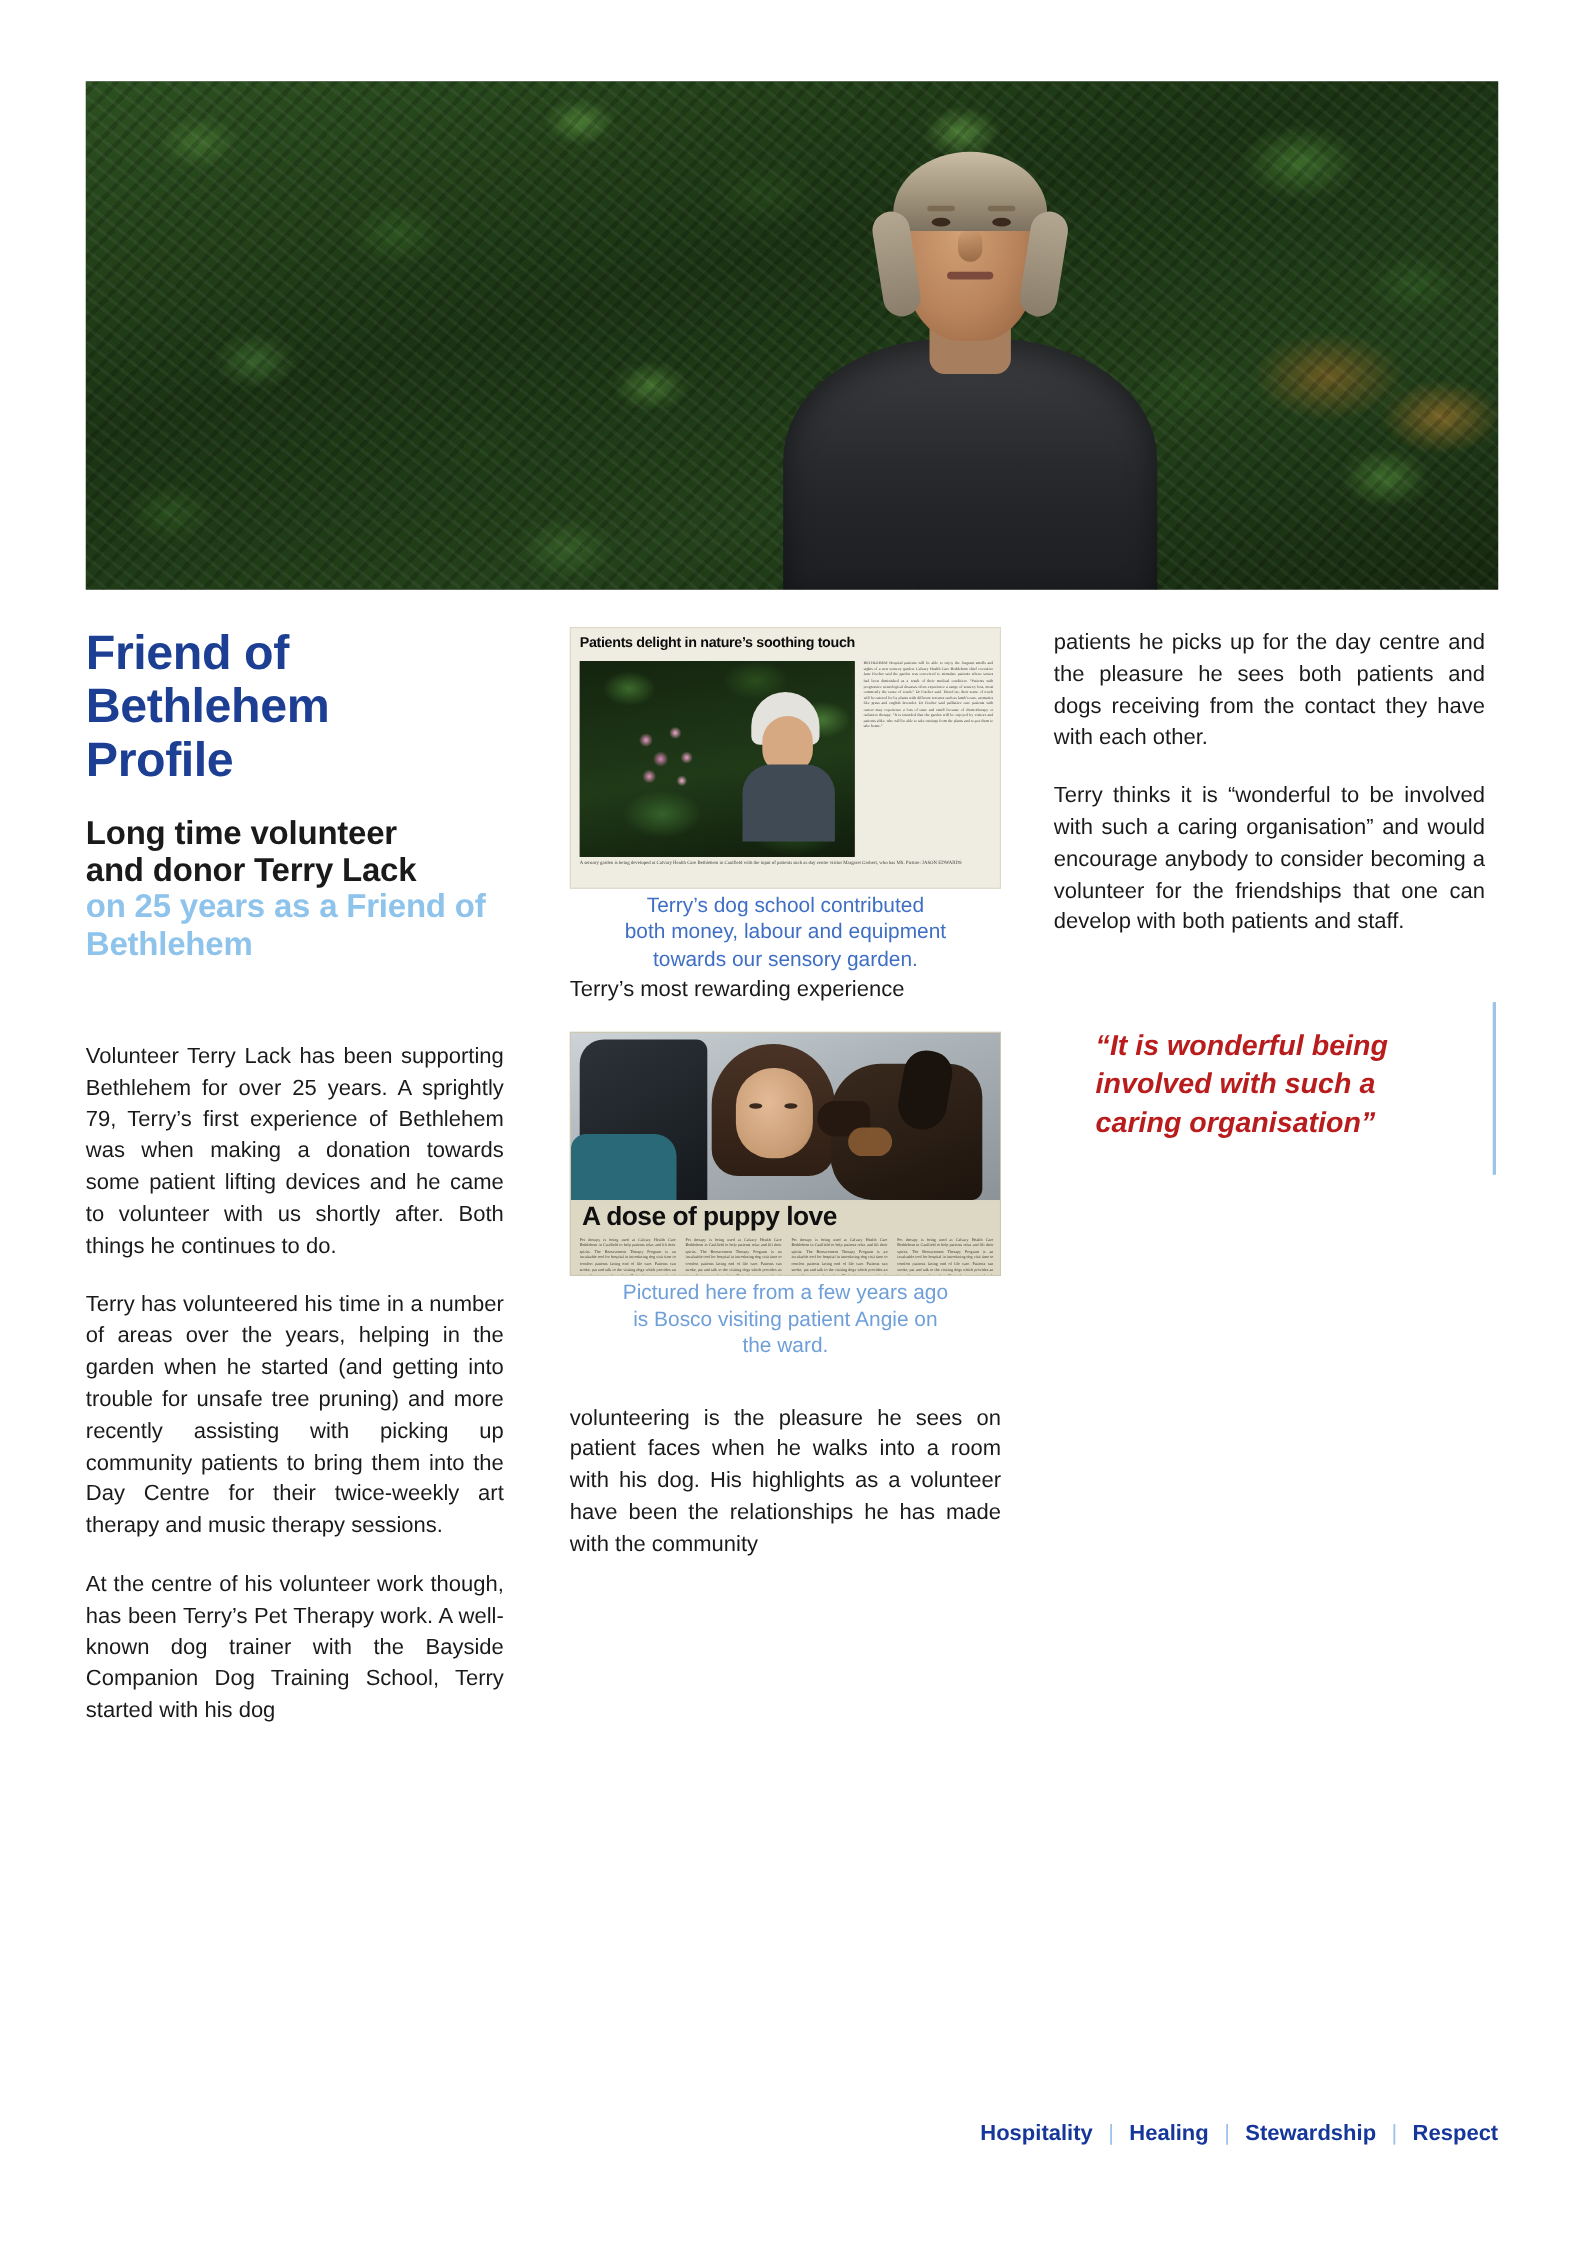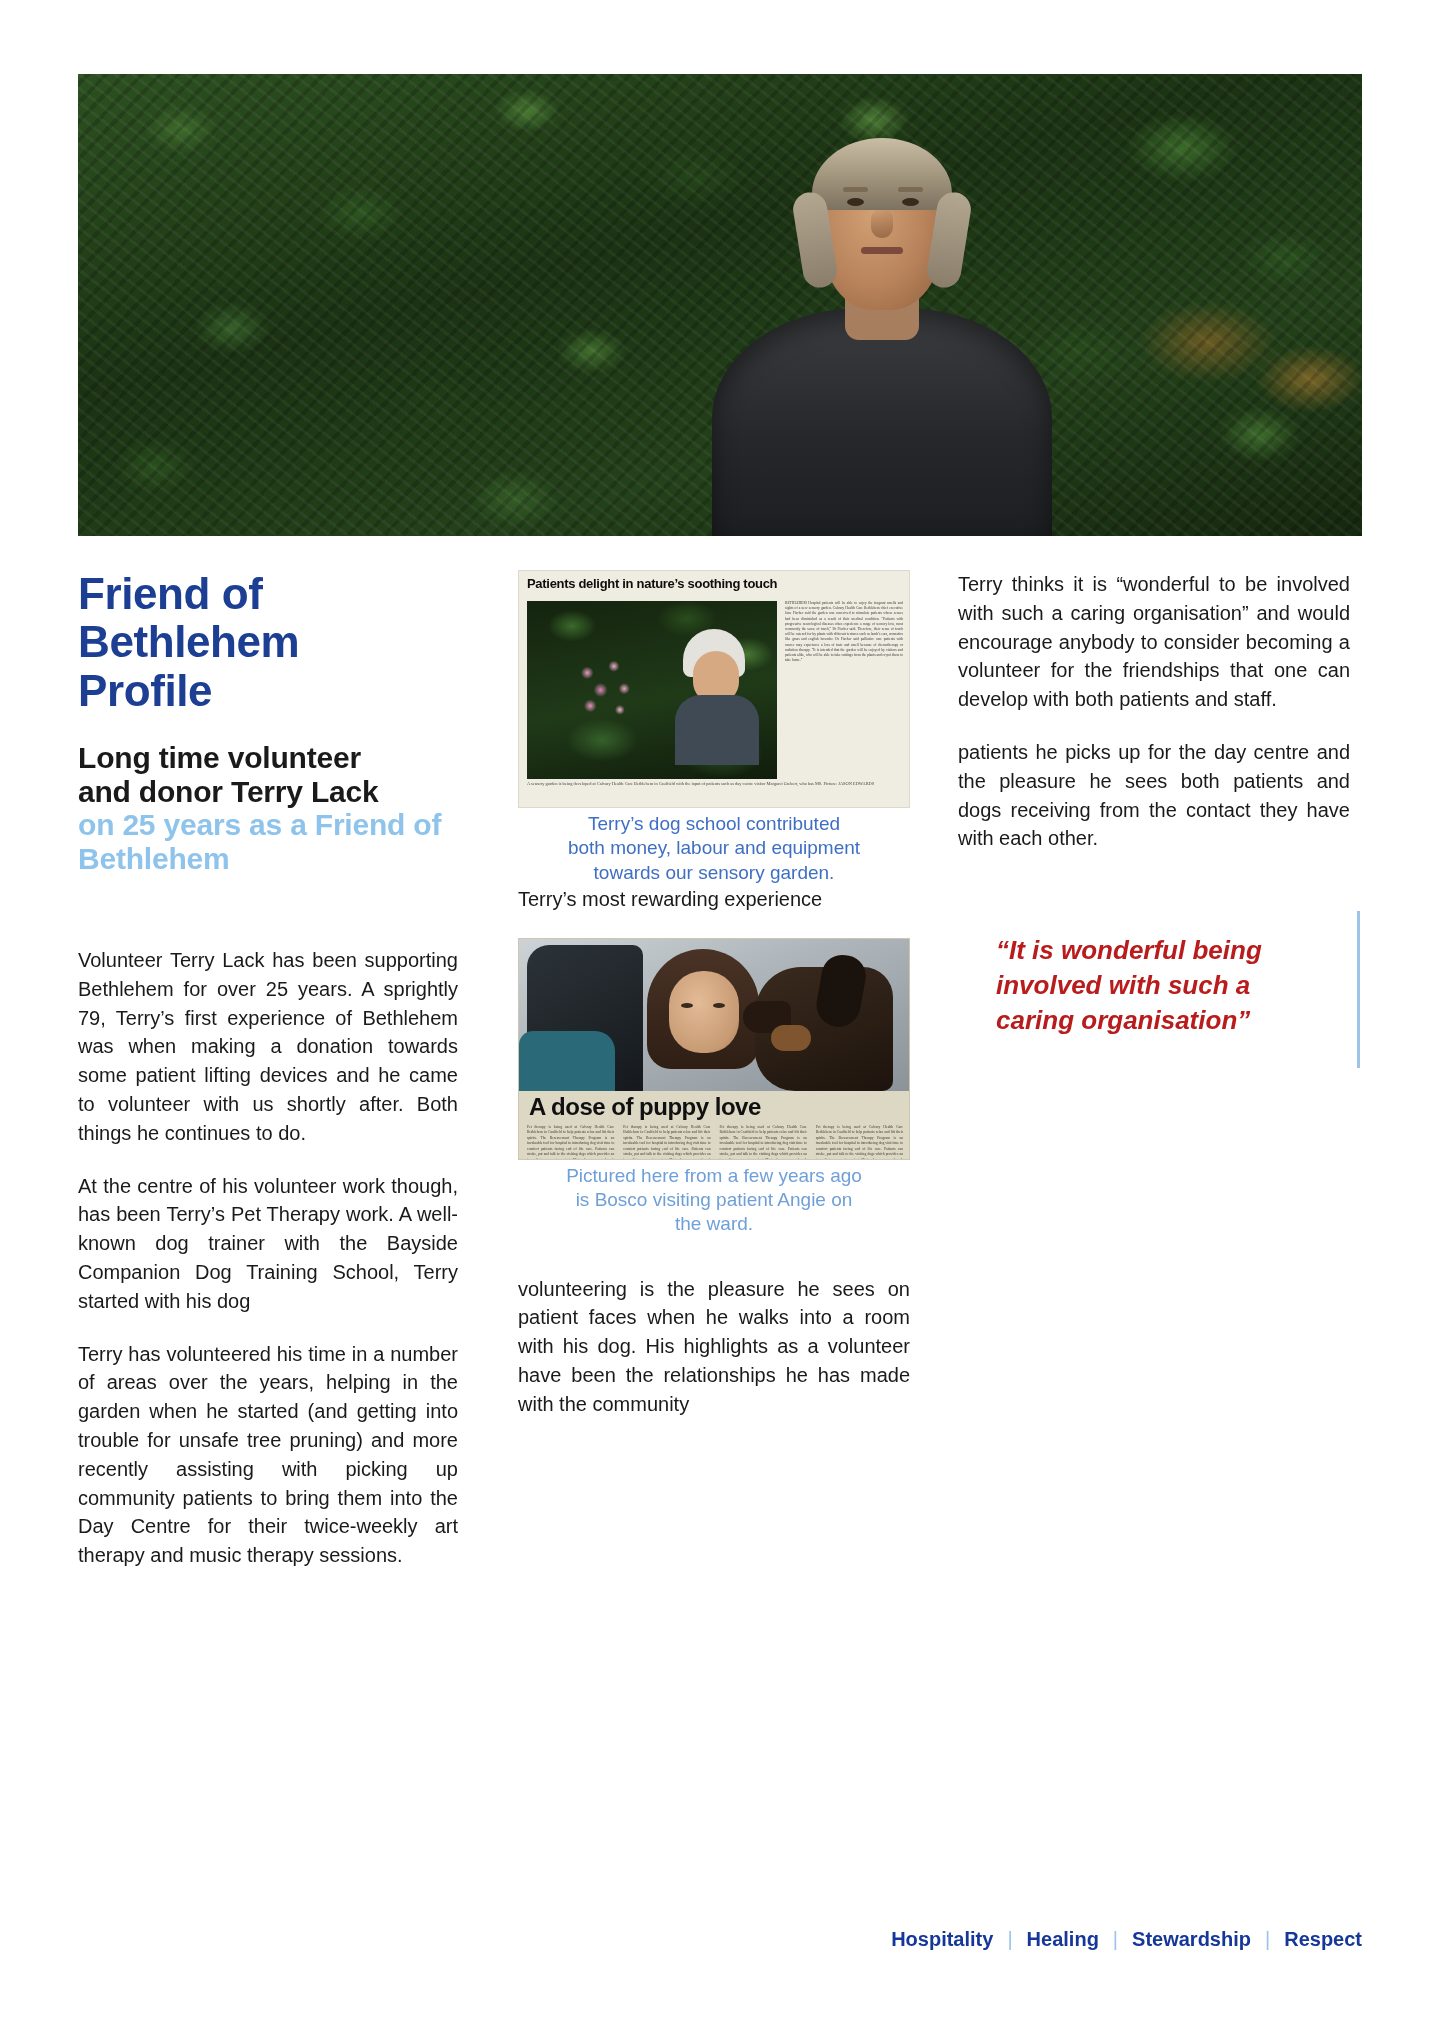--- a/index.html
+++ b/index.html
@@ -531,22 +531,22 @@
         <span>and donor Terry Lack</span>
       </h2>
       <h3>
         <span>on 25 years as a Friend of</span><br>
         <span>Bethlehem</span>
       </h3>
     </div>
 
     <div class="col col-left">
       <p class="body">Volunteer Terry Lack has been supporting Bethlehem for over 25 years. A sprightly 79, Terry’s first experience of Bethlehem was when making a donation towards some patient lifting devices and he came to volunteer with us shortly after. Both things he continues to do.</p>
+      <p class="body">Terry has volunteered his time in  a number of areas over the years, helping in the garden when he started (and getting into trouble for unsafe tree pruning) and more recently assisting with picking up community patients to bring them into the Day Centre for their twice-weekly art therapy and music therapy sessions.</p>
       <p class="body">At the centre of his volunteer work though, has been Terry’s Pet Therapy work. A well-known dog trainer with the Bayside Companion Dog Training School, Terry started with his dog</p>
-      <p class="body">Terry has volunteered his time in  a number of areas over the years, helping in the garden when he started (and getting into trouble for unsafe tree pruning) and more recently assisting with picking up community patients to bring them into the Day Centre for their twice-weekly art therapy and music therapy sessions.</p>
     </div>
 
     <div class="col col-mid">
 
       <div class="clip1">
         <div class="clip1-headline">Patients delight in nature’s soothing touch</div>
         <div class="clip1-photo">
           <div class="clip1-photo-bg"></div>
           <div class="clip1-flowers"></div>
           <div class="clip1-person">
@@ -595,22 +595,22 @@
       <div class="caption caption-2">
         <span>Pictured here from a few years ago</span><br>
         <span>is Bosco visiting patient Angie on</span><br>
         <span>the ward.</span>
       </div>
 
       <p class="body" style="margin-top:38px">volunteering is the pleasure he sees on patient faces when he walks  into a room with his dog. His highlights as a volunteer have been the relationships he has made with the community</p>
     </div>
 
     <div class="col col-right">
+      <p class="body">patients he picks up for the day centre and the pleasure he sees both patients and dogs receiving from the contact they have with each other.</p>
       <p class="body">Terry thinks it is “wonderful to be involved with such a caring organisation” and would encourage anybody to consider becoming a volunteer for the friendships that one can develop with both patients and staff.</p>
-      <p class="body">patients he picks up for the day centre and the pleasure he sees both patients and dogs receiving from the contact they have with each other.</p>
 
       <div class="pullquote-wrap">
         <div class="pullquote-rule"></div>
         <div class="pullquote">“It is wonderful being involved with such a caring organisation”</div>
       </div>
     </div>
 
   </div>
 
   <div class="footer">

